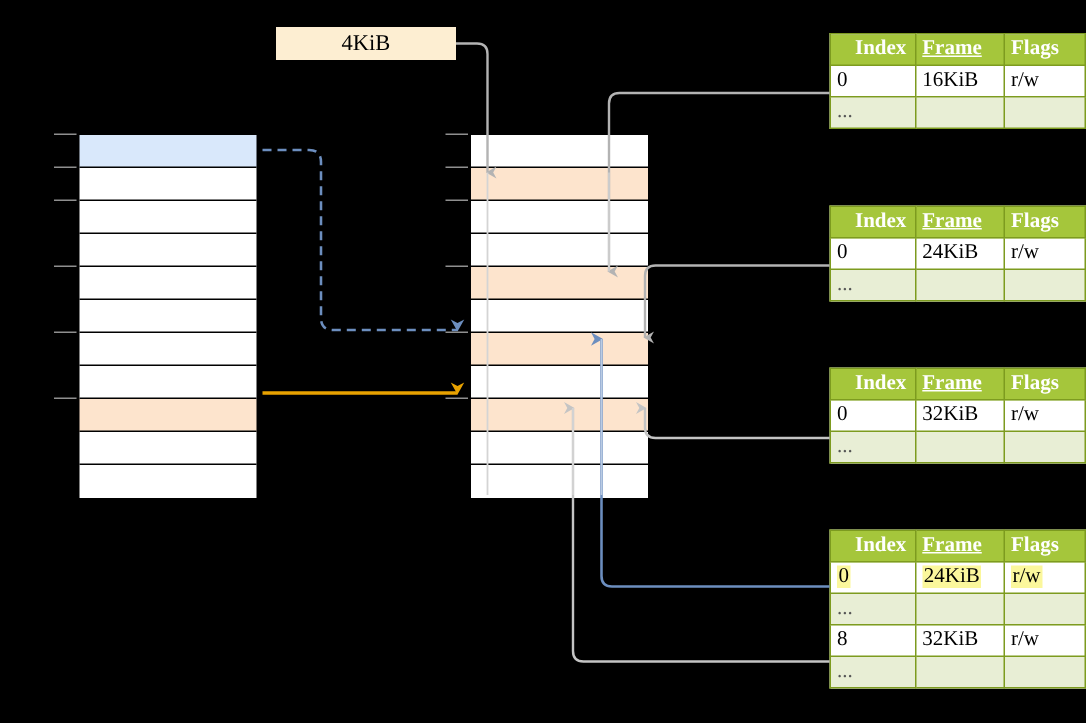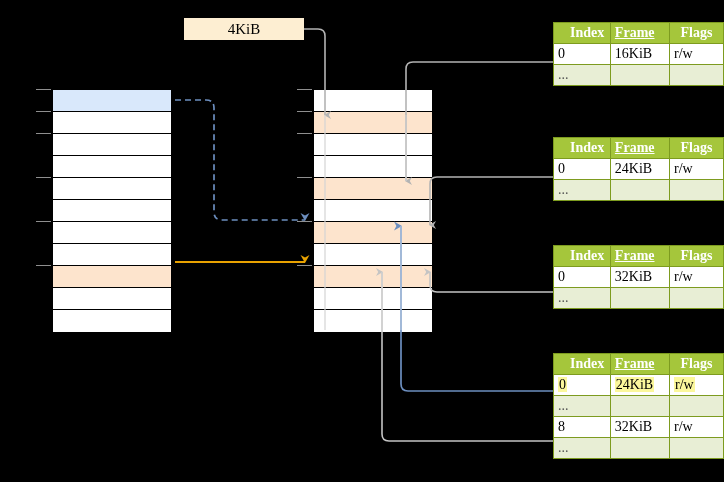--- a/index.html
+++ b/index.html
@@ -74,21 +74,21 @@
   .ptable th {
     background: #a5c63b;
     color: #ffffff;
     font-weight: bold;
   }
   .ptable td.c-idx   { width: 57px; }
   .ptable td.c-frame { width: 60px; }
   .ptable td.c-flags { width: 55px; }
   .ptable th.c-idx   { width: 57px; padding-left: 16px; }
   .ptable th.c-frame { width: 60px; text-decoration: underline; }
-  .ptable th.c-flags { width: 55px; text-align: center; }
+  .ptable th.c-flags { width: 55px; }
   .ptable tr.ellipsis td { background: #e8eed5; color: #555555; }
   .ptable tr.data td { background: #ffffff; }
   .hl { background: #fbf79c !important; padding: 0 1px; }
 
   
   #wires {
     position: absolute;
     left: 0; top: 0;
     width: 724px;
     height: 482px;

